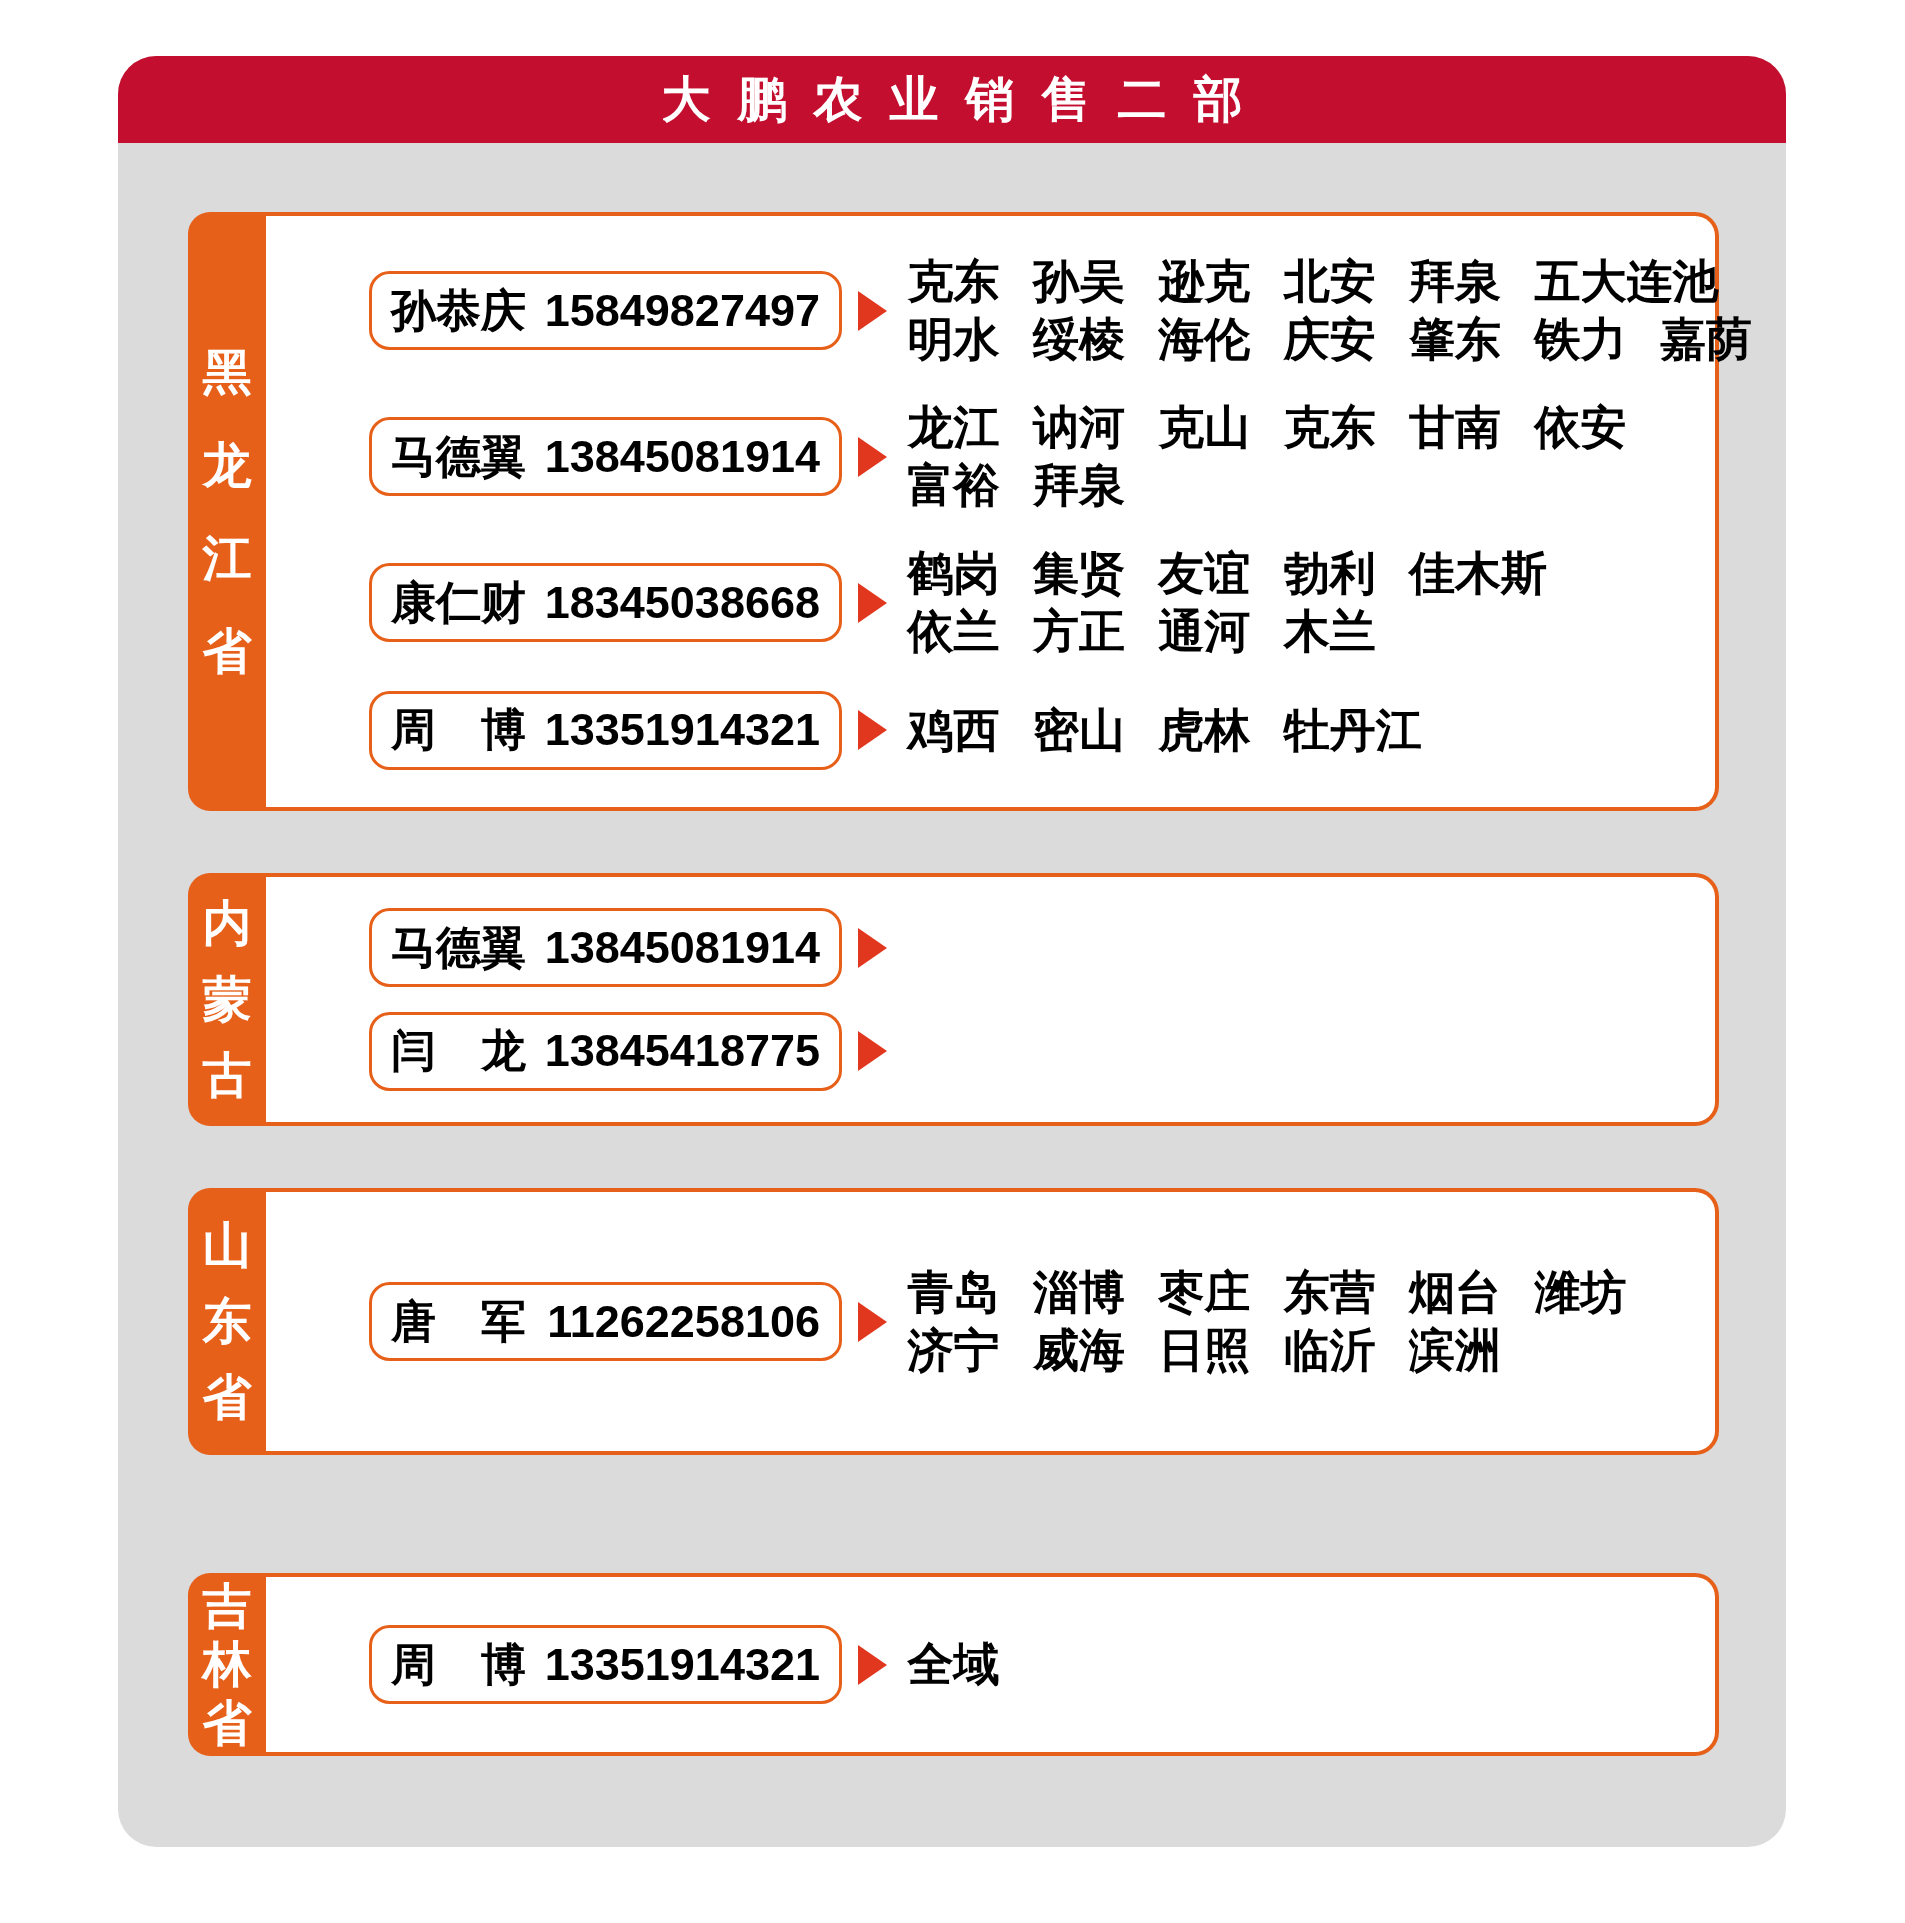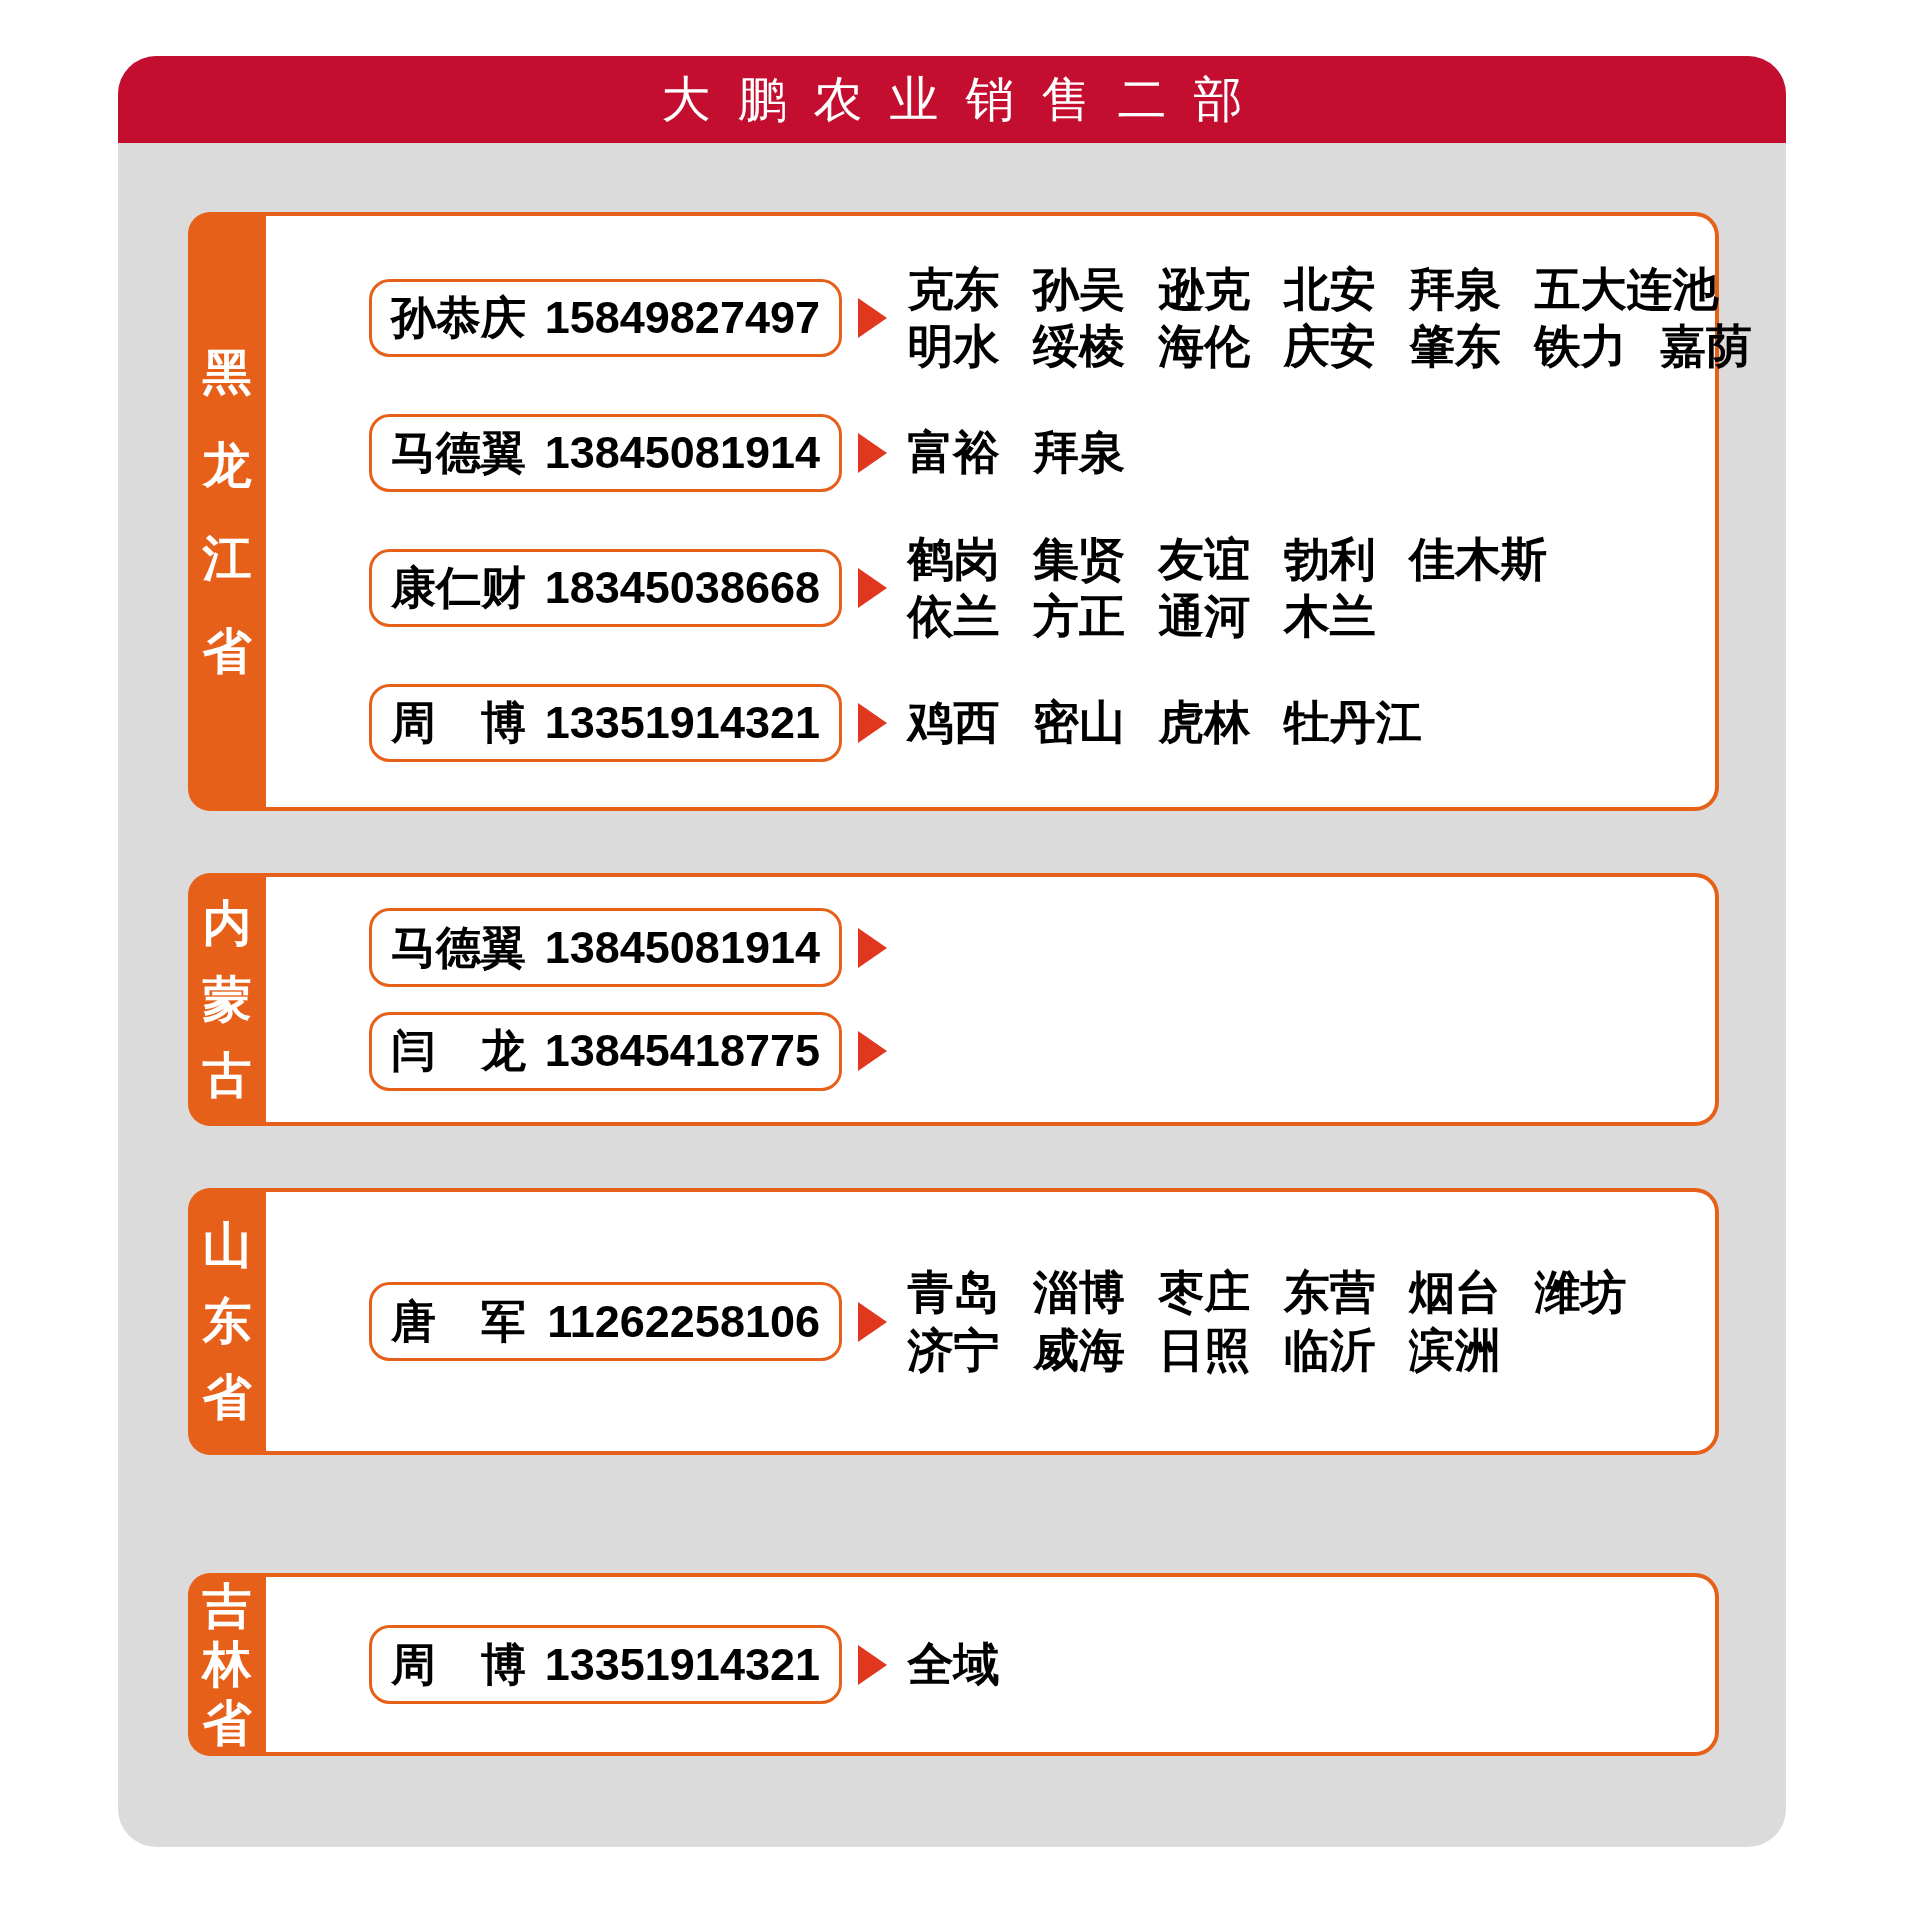--- a/index.html
+++ b/index.html
@@ -16,21 +16,21 @@
     background:var(--card-gray,#dbdbdb);
     border-radius:38px;
   }
   .banner{
     height:87px;
     background:var(--banner-red,#c30e2f);
     border-radius:38px 38px 0 0;
     display:flex;align-items:center;justify-content:center;
   }
   .banner-title{
-    color:#ffffff;font-size:49px;font-weight:400;
+    color:#ffffff;font-size:49px;font-weight:700;
     letter-spacing:27px;padding-left:27px;white-space:nowrap;
   }
   .section{
     display:flex;align-items:stretch;
     margin-left:70px;margin-right:67px;
     box-sizing:border-box;
   }
   .s1{height:599px;margin-top:69px;}
   .s2{height:253px;margin-top:62px;}
   .s3{height:267px;margin-top:62px;}
@@ -112,20 +112,21 @@
           </div>
         </div>
 
         <div class="entry">
           <div class="contact-card">
             <span class="contact-name">马德翼</span>
             <span class="contact-phone">13845081914</span>
           </div>
           <span class="arrow"></span>
           <div class="regions">
+            <div>龙江 讷河 克山 克东 甘南 依安</div>
             <div>富裕 拜泉</div>
           </div>
         </div>
 
         <div class="entry">
           <div class="contact-card">
             <span class="contact-name">康仁财</span>
             <span class="contact-phone">18345038668</span>
           </div>
           <span class="arrow"></span>

